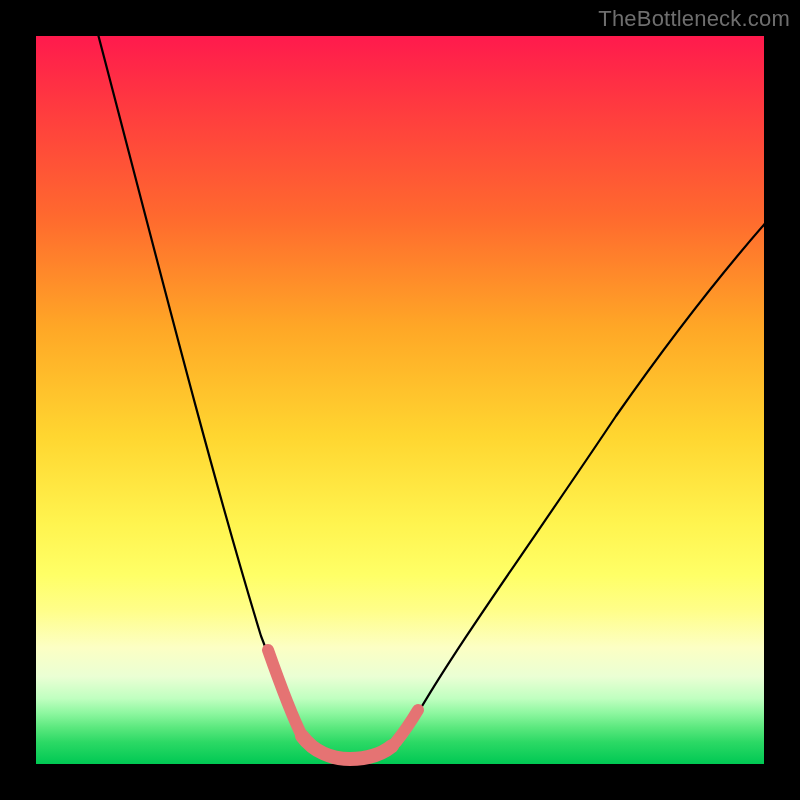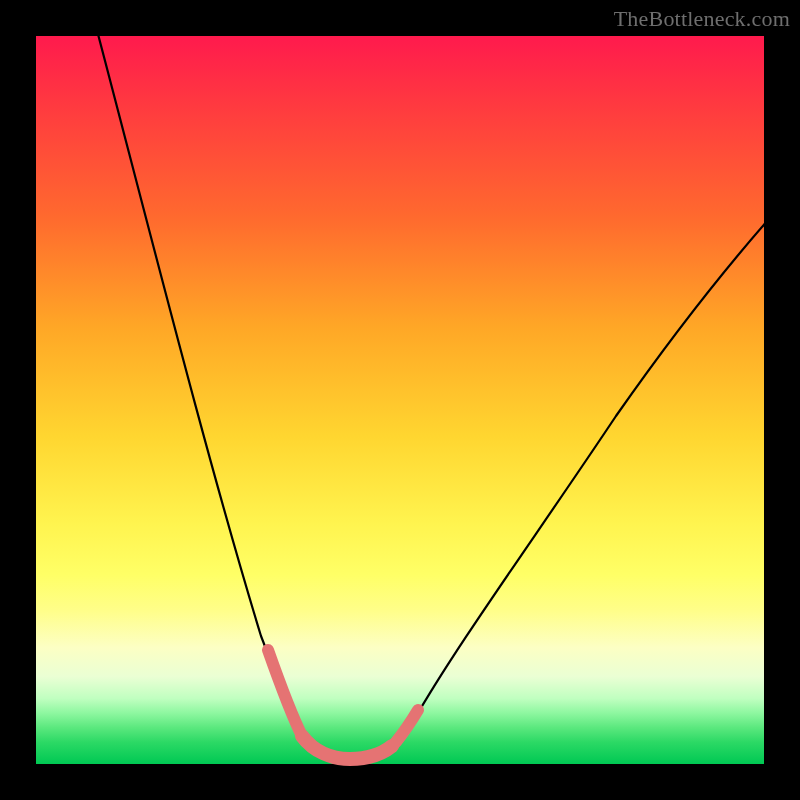--- a/index.html
+++ b/index.html
@@ -37,21 +37,20 @@
   }
   .watermark {
     position: absolute;
     top: 6px;
     right: 10px;
     color: #6e6e6e;
     font-size: 22px;
     letter-spacing: 0.2px;
     font-weight: 400;
     user-select: none;
-    font-family: Liberation Serif, serif;
   }
   svg.curve {
     position: absolute;
     left: 0;
     top: 0;
     width: 728px;
     height: 728px;
     overflow: visible;
   }
 </style>

